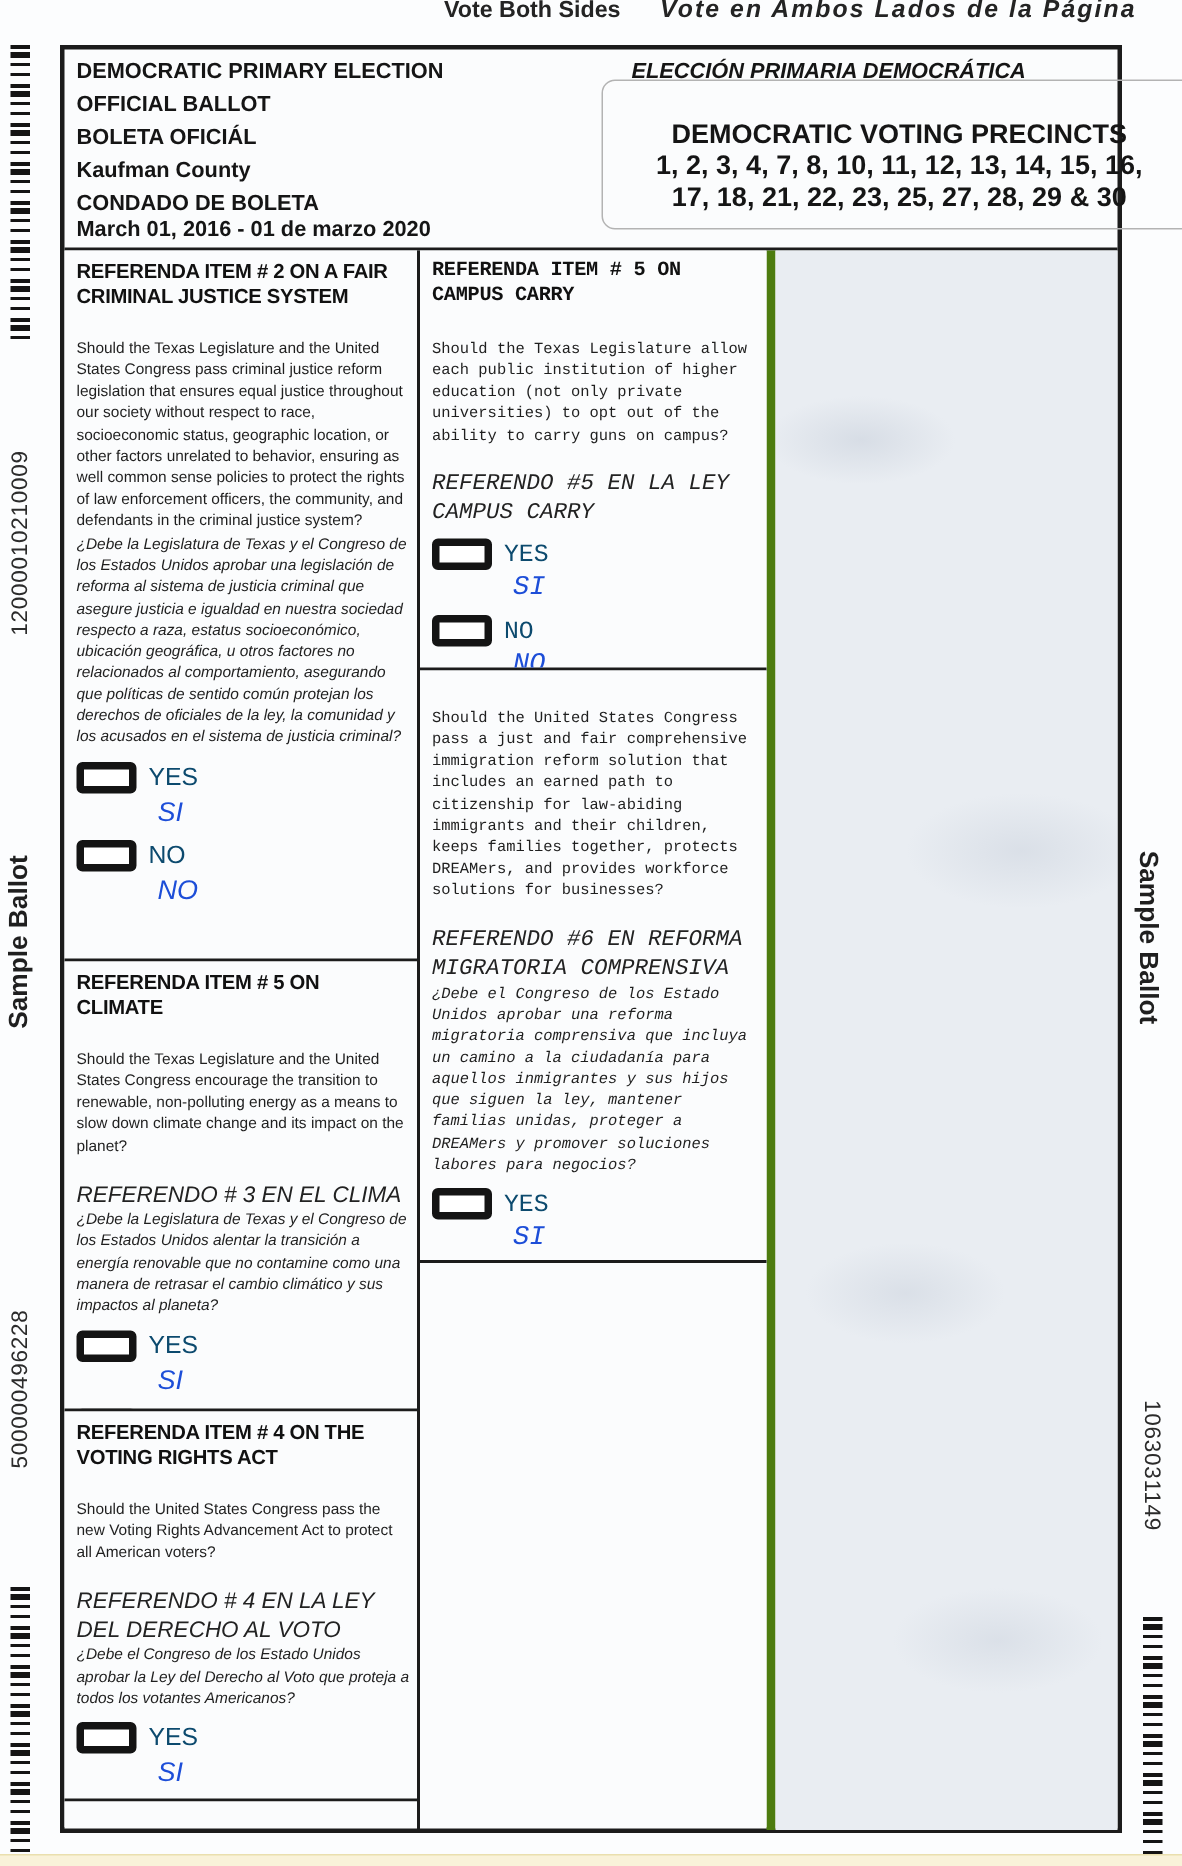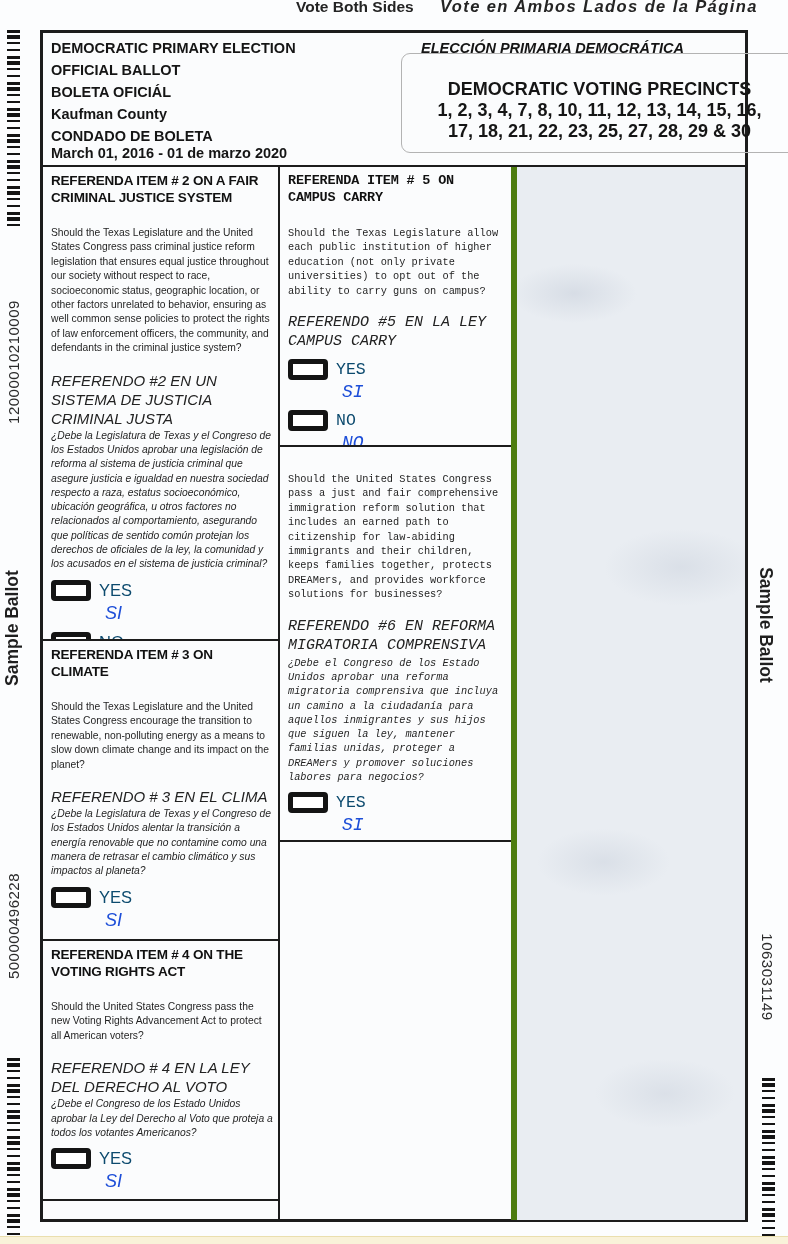--- a/index.html
+++ b/index.html
@@ -119,36 +119,35 @@
     </div>
   </div>
 
   <div class="cols">
 
     <div class="col col1">
 
       <div class="item i2">
         <div class="t-en">REFERENDA ITEM # 2 ON A FAIR CRIMINAL JUSTICE SYSTEM</div>
         <div class="b-en">Should the Texas Legislature and the United States Congress pass criminal justice reform legislation that ensures equal justice throughout our society without respect to race, socioeconomic status, geographic location, or other factors unrelated to behavior, ensuring as well common sense policies to protect the rights of law enforcement officers, the community, and defendants in the criminal justice system?</div>
-        <div class="t-es">REFERENDO #2 EN UN SISTEMA DE JUSTICIA CRIMINAL JUSTA</div>
         <div class="b-es">¿Debe la Legislatura de Texas y el Congreso de los Estados Unidos aprobar una legislación de reforma al sistema de justicia criminal que asegure justicia e igualdad en nuestra sociedad respecto a raza, estatus socioeconómico, ubicación geográfica, u otros factores no relacionados al comportamiento, asegurando que políticas de sentido común protejan los derechos de oficiales de la ley, la comunidad y los acusados en el sistema de justicia criminal?</div>
         <div class="opt">
           <span class="cb"></span>
           <span class="opt-label">YES</span>
         </div>
         <div class="opt-sub">SI</div>
         <div class="opt">
           <span class="cb"></span>
           <span class="opt-label">NO</span>
         </div>
         <div class="opt-sub">NO</div>
       </div>
 
       <div class="item i3">
-        <div class="t-en">REFERENDA ITEM # 3 ON CLIMATE</div>
+        <div class="t-en">REFERENDA ITEM # 5 ON CLIMATE</div>
         <div class="b-en">Should the Texas Legislature and the United States Congress encourage the transition to renewable, non-polluting energy as a means to slow down climate change and its impact on the planet?</div>
         <div class="t-es">REFERENDO # 3 EN EL CLIMA</div>
         <div class="b-es">¿Debe la Legislatura de Texas y el Congreso de los Estados Unidos alentar la transición a energía renovable que no contamine como una manera de retrasar el cambio climático y sus impactos al planeta?</div>
         <div class="opt">
           <span class="cb"></span>
           <span class="opt-label">YES</span>
         </div>
         <div class="opt-sub">SI</div>
         <div class="opt">
           <span class="cb"></span>

